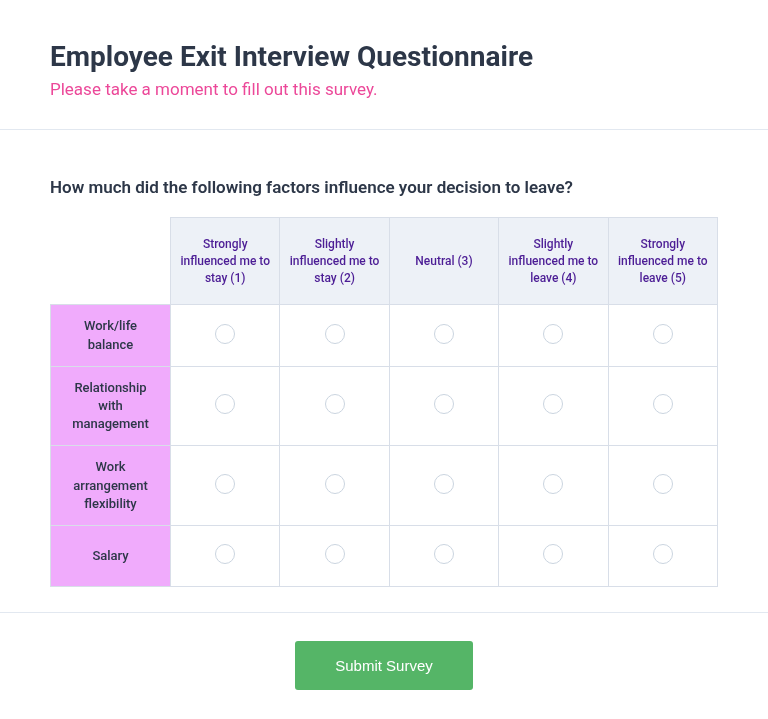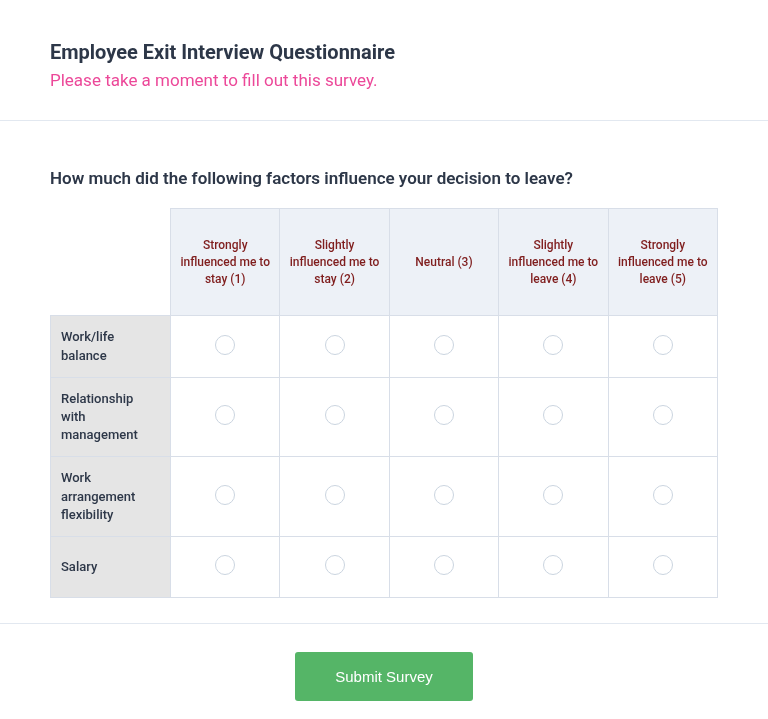--- a/index.html
+++ b/index.html
@@ -10,21 +10,21 @@
     body {
       font-family: -apple-system, BlinkMacSystemFont, "Segoe UI", Roboto, Helvetica, Arial, sans-serif;
       background: #ffffff;
       color: #2d3748;
       width: 768px;
     }
     .header {
       padding: 40px 50px 30px 50px;
     }
     .page-title {
-      font-size: 20px;
+      font-size: 28px;
       font-weight: 700;
       color: #2d3748;
       margin-bottom: 6px;
     }
     .page-subtitle {
       font-size: 17px;
       color: #ec4899;
     }
     .divider {
       height: 1px;
@@ -53,30 +53,30 @@
       vertical-align: middle;
     }
     th.blank {
       border: none;
       background: #fff;
     }
     th.col-head {
       background: #edf1f7;
       font-size: 12px;
       font-weight: 500;
-      color: #7f1d1d;
+      color: #4c1d95;
       line-height: 1.4;
-      padding: 28px 6px;
+      padding: 18px 6px;
     }
     td.row-head {
-      background: #e5e5e5;
+      background: #f0abfc;
       font-size: 13px;
       font-weight: 500;
       color: #2d3748;
-      text-align: left;
+      text-align: center;
       padding: 12px 10px;
       line-height: 1.4;
     }
     col.rowcol { width: 18%; }
     col.datacol { width: 16.4%; }
     .radio-circle {
       display: inline-block;
       width: 20px;
       height: 20px;
       border: 1px solid #cbd5e0;

